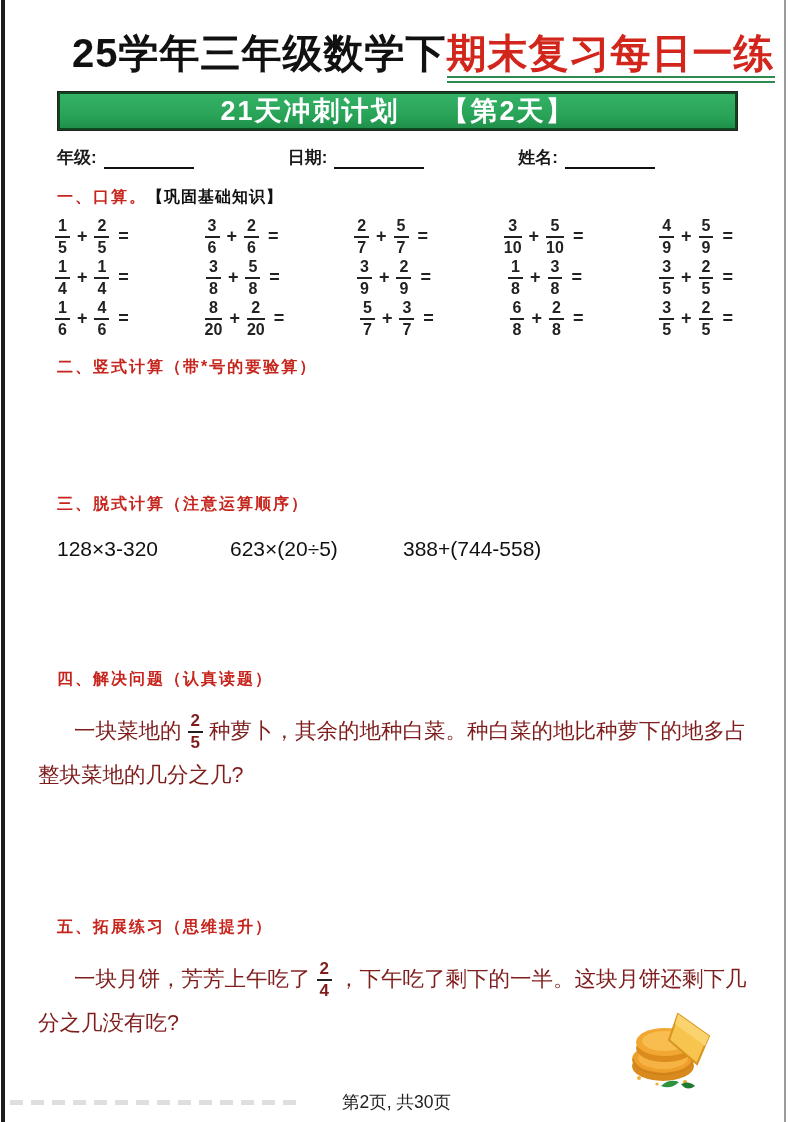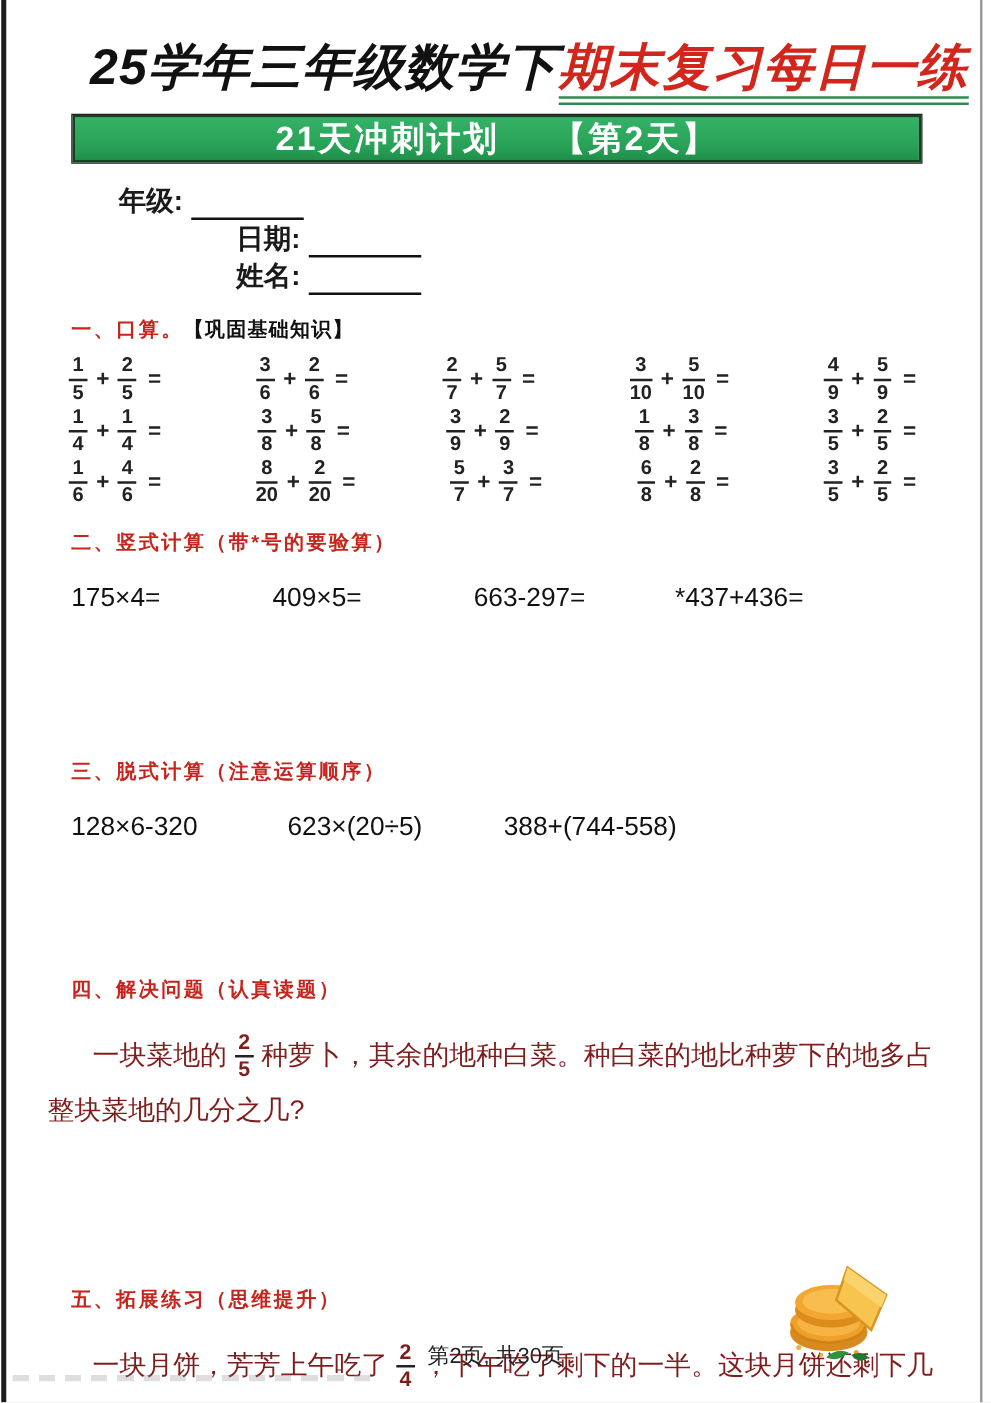--- a/index.html
+++ b/index.html
@@ -6,33 +6,33 @@
   html,body { background:#e9e9e9; }
   body { font-family:"Liberation Sans","DejaVu Sans",sans-serif; }
   .page {
     position:relative; width:793px; height:1122px; margin:0 auto;
     background:#ffffff; overflow:hidden; color:#1a1a1a;
   }
   .frame-left  { position:absolute; left:1px; top:0; width:4px; height:100%; background:#1c1c1c; }
   .frame-right { position:absolute; left:784px; top:0; width:2px; height:100%; background:#9a9a9a; }
 
   
-  .title-row { padding:26px 0 0 72px; font-size:40px; font-weight:bold; white-space:nowrap; letter-spacing:1px;font-style:italic; }
+  .title-row { padding:26px 0 0 72px; font-size:40px; font-weight:bold; white-space:nowrap; letter-spacing:1px; }
   .title-black { color:#111; }
   .title-red { color:#d2261c; border-bottom:7px double #2e8b4f; padding-bottom:1px; }
 
   .banner {
     margin:11px 0 0 58px; width:679px; height:38px; line-height:34px;
     background:linear-gradient(180deg,#35b267 0%, #27a156 70%, #1f8f4a 100%);
     border:2px solid #11451f; outline:1px solid #222;
     color:#ffffff; font-size:27px; font-weight:bold; text-align:center; letter-spacing:2px;
   }
   .banner .banner-gap { display:inline-block; width:42px; }
 
-  .fields { display:flex; margin:16px 0 0 95px; font-size:22px; font-weight:bold;flex-direction:column; }
+  .fields { display:flex; margin:16px 0 0 57px; font-size:17px; font-weight:bold; }
   .field { display:flex; align-items:flex-end; margin-right:0; }
   .field + .field { margin-left:94px; }
   .blank-line { display:inline-block; width:90px; border-bottom:2.5px solid #111; height:16px; margin-left:7px; }
 
   
   .sec-heading { margin:18px 0 0 57px; font-size:16px; font-weight:bold; color:#c6251d; letter-spacing:2px; }
   .sec-heading .black { color:#111; letter-spacing:1px; }
 
   
   .oral-grid { margin:8px 60px 0 55px; }
@@ -52,21 +52,21 @@
 
   .spacer-90  { height:90px; }
   .spacer-98  { height:98px; }
   .spacer-102 { height:102px; }
 
   
   .word-para { margin:19px 34px 0 38px; font-size:21.5px; line-height:2.05; text-indent:36px; color:#7f1d1d; }
   .inline-frac { font-size:17px; margin:0 6px; text-indent:0; }
 
   
-  .footer { position:absolute; bottom:26px; left:0; width:100%; text-align:center; font-size:17.5px; color:#222; }
+  .footer { position:absolute; bottom:8px; left:0; width:100%; text-align:center; font-size:17.5px; color:#222; }
   .mooncake { position:absolute; right:66px; bottom:26px; width:104px; height:94px; }
   .watermark {
     position:absolute; left:10px; bottom:17px; width:290px; height:5px; opacity:.28;
     background:repeating-linear-gradient(90deg,#8a8a8a 0 13px, transparent 13px 21px);
   }
 </style>
 </head>
 <body>
 
 <div class="page">
@@ -282,31 +282,25 @@
           <span class="frac">
             <span class="num">2</span>
             <span class="den">5</span>
           </span>
           <span class="eq">=</span>
         </span>
       </div>
     </div>
 
   <div class="sec-heading">二、竖式计算（带*号的要验算）</div>
-  <div class="calc-row vertical">
-      <span class="calc-item">175×4=</span>
-      <span class="calc-item">409×5=</span>
-      <span class="calc-item">663-297=</span>
-      <span class="calc-item">*437+436=</span>
-    </div>
   <div class="spacer-98"></div>
 
   <div class="sec-heading">三、脱式计算（注意运算顺序）</div>
   <div class="calc-row offform">
-      <span class="calc-item">128×6-320</span>
+      <span class="calc-item">128×3-320</span>
       <span class="calc-item">623×(20÷5)</span>
       <span class="calc-item">388+(744-558)</span>
     </div>
   <div class="spacer-90"></div>
 
   <div class="sec-heading">四、解决问题（认真读题）</div>
   <div class="word-para">
     <span>一块菜地的</span><span class="frac inline-frac"><span class="num">2</span><span class="den">5</span></span><span>种萝卜，其余的地种白菜。种白菜的地比种萝下的地多占整块菜地的几分之几?</span>
   </div>
   <div class="spacer-102"></div>

